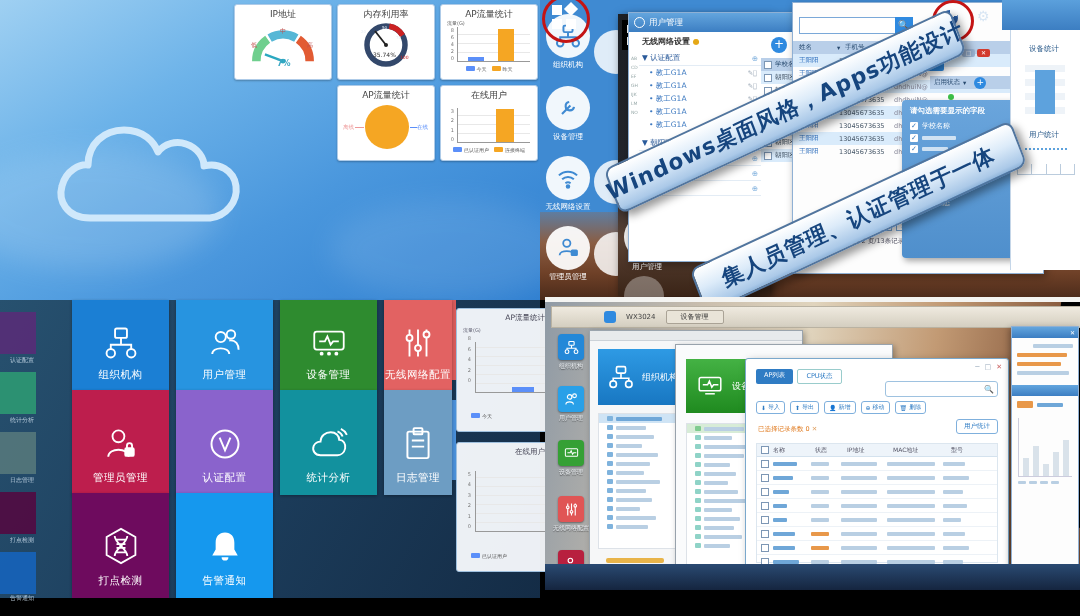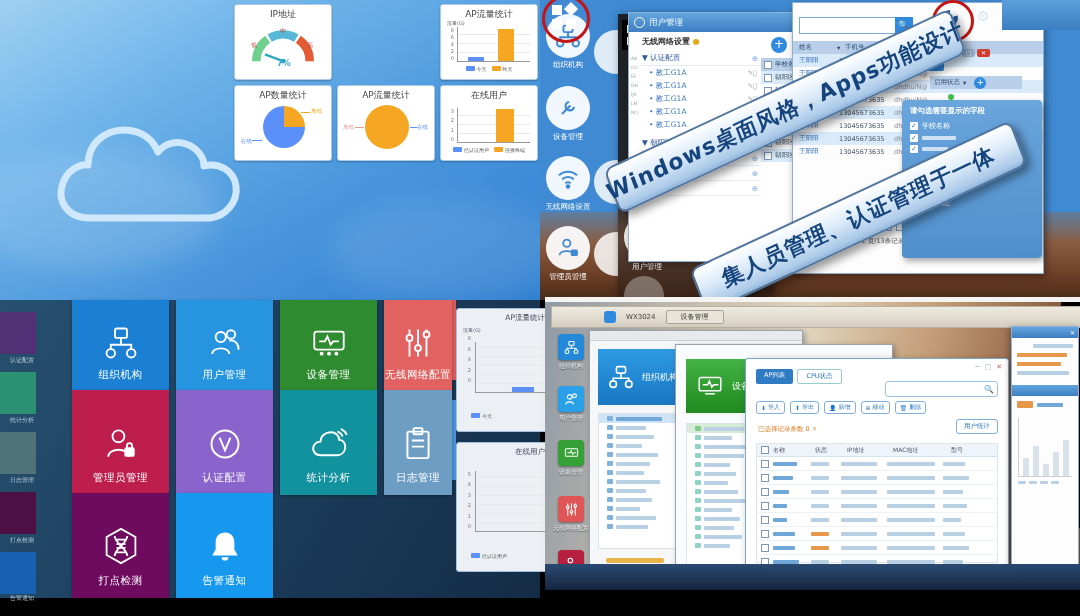--- a/index.html
+++ b/index.html
@@ -110,20 +110,34 @@
           <path d="M58.1 21.1 A28 28 0 0 1 70 44" fill="none" stroke="#e25b33" stroke-width="9"></path>
           <line x1="42" y1="44" x2="23" y2="37" stroke="#2aa8c0" stroke-width="2.5"></line>
           <circle cx="42" cy="44" r="2.5" fill="#2aa8c0"></circle>
         </svg>
         <span class="abs" style="left:16px;top:36px;font-size:6px;color:#c0504d">低</span>
         <span class="abs" style="left:45px;top:22px;font-size:6px;color:#c0504d">中</span>
         <span class="abs" style="left:72px;top:36px;font-size:6px;color:#c0504d">高</span>
         <span class="abs" style="left:42px;top:54px;font-size:8px;font-weight:bold;color:#3ba7c4">7%</span>
       </div>
 
+      <div class="card" style="left:103px;top:0">
+        <span class="card-title">内存利用率</span>
+        <svg class="abs" style="left:18px;top:14px" width="60" height="52" viewBox="0 0 60 52">
+          <circle cx="30" cy="26" r="19" fill="none" stroke="#33486b" stroke-width="5.5"></circle>
+          <path d="M33.3 7.3 A19 19 0 0 1 46.5 16.5" fill="none" stroke="#c22" stroke-width="5.5"></path>
+          <line x1="30" y1="26" x2="19" y2="12" stroke="#222" stroke-width="1.8"></line>
+          <circle cx="30" cy="26" r="2" fill="#222"></circle>
+        </svg>
+        <span class="abs" style="left:23px;top:24px;font-size:4px;color:#e8eef5">20</span>
+        <span class="abs" style="left:44px;top:20px;font-size:4px;color:#e8eef5">50</span>
+        <span class="abs" style="left:58px;top:30px;font-size:4px;color:#e8eef5">70</span>
+        <span class="abs" style="left:35px;top:46px;font-size:6px;color:#333">35.74%</span>
+        <span class="abs" style="left:62px;top:50px;font-size:4.5px;color:#c22">100</span>
+      </div>
 
       <div class="card" style="left:206px;top:0">
         <span class="card-title">AP流量统计</span>
         <span class="abs" style="left:6px;top:15px;font-size:5px;color:#666">流量(G)</span>
         <div class="ticks" style="left:4px;top:22px;width:9px;height:34px">
           <span>8</span>
             <span>6</span>
             <span>4</span>
             <span>2</span>
             <span>0</span>
@@ -131,29 +145,20 @@
         <div class="plot" style="left:16px;top:22px;width:72px;height:34px">
           <div class="bar" style="left:10px;width:16px;height:4px;background:#5b8ff9"></div>
           <div class="bar" style="left:40px;width:16px;height:32px;background:#f5a623"></div>
         </div>
         <div class="legend" style="top:61px">
           <span><span class="sw" style="background:#5b8ff9"></span><span>今天</span></span>
           <span><span class="sw" style="background:#f5a623"></span><span>昨天</span></span>
         </div>
       </div>
 
-      <div class="card" style="left:0;top:81px">
-        <span class="card-title">AP数量统计</span>
-        <div class="abs" style="left:28px;top:20px;width:42px;height:42px;border-radius:50%;
-             background:conic-gradient(#f5a623 0 90deg,#5b8ff9 90deg 360deg)"></div>
-        <span class="pie-lbl" style="left:6px;top:52px;color:#5b8ff9">在线</span>
-        <span class="pie-lbl" style="left:76px;top:22px;color:#f5a623">离线</span>
-        <div class="abs" style="left:17px;top:54px;width:10px;height:1px;background:#5b8ff9"></div>
-        <div class="abs" style="left:66px;top:26px;width:9px;height:1px;background:#f5a623"></div>
-      </div>
 
       <div class="card" style="left:103px;top:81px">
         <span class="card-title">AP流量统计</span>
         <div class="abs" style="left:27px;top:19px;width:44px;height:44px;border-radius:50%;background:#f5a623"></div>
         <span class="pie-lbl" style="left:5px;top:38px;color:#e99">离线</span>
         <span class="pie-lbl" style="left:79px;top:38px;color:#5b8ff9">在线</span>
         <div class="abs" style="left:17px;top:41px;width:9px;height:1px;background:#e99"></div>
         <div class="abs" style="left:72px;top:41px;width:7px;height:1px;background:#5b8ff9"></div>
       </div>
 
@@ -480,20 +485,35 @@
           <span class="chk">✓</span>
           <span>角色</span>
         </div>
       <div class="chkrow">
           <span class="chk">✓</span>
           <span>启用状态</span>
         </div>
     </div>
 
     <div class="abs" style="left:462px;top:0;width:78px;height:30px;background:linear-gradient(#5ba0dc,#3c7ec2)"></div>
+    <div class="abs" style="left:470px;top:30px;width:70px;height:240px;background:#fff;border-left:1px solid #c5d6e8">
+      <div style="font-size:7.5px;color:#2a5a8a;padding:14px 0 0 18px">设备统计</div>
+      <div style="margin:8px 0 0 14px;width:40px;height:52px;background:repeating-linear-gradient(to top,#eef3f8 0 7px,#fff 7px 14px);position:relative">
+        <div class="abs" style="left:10px;bottom:0;width:20px;height:44px;background:#5da2dd"></div>
+      </div>
+      <div style="font-size:7.5px;color:#2a5a8a;padding:16px 0 0 18px">用户统计</div>
+      <div style="margin:8px 14px 0;border-top:2px dotted #5da2dd"></div>
+      <div style="margin:14px 6px 0;height:10px;border-bottom:1px solid #bcd;display:flex;justify-content:space-between">
+        <span style="width:1px;background:#bcd"></span>
+          <span style="width:1px;background:#bcd"></span>
+          <span style="width:1px;background:#bcd"></span>
+          <span style="width:1px;background:#bcd"></span>
+          <span style="width:1px;background:#bcd"></span>
+      </div>
+    </div>
 
     <div class="abs" style="left:437px;top:8px;font-size:14px;color:#d8e6f4">⚙</div>
     <div class="abs" style="left:398px;top:6px;width:24px;height:24px;border-radius:50%;background:#fff;display:flex;align-items:center;justify-content:center">
       <div style="width:16px;height:16px;border-radius:50%;background:conic-gradient(#fff 0 70deg,#2b5fa8 70deg 360deg)"></div>
     </div>
     <div class="hl-circle" style="left:392px;top:0px;width:36px;height:36px"></div>
 
     <div class="abs" style="left:10px;top:3px;width:30px;height:30px">
       <div class="abs" style="left:2px;top:2px;width:10px;height:10px;background:#fff"></div>
       <div class="abs" style="left:16px;top:1px;width:10px;height:10px;background:#fff;transform:rotate(45deg)"></div>

